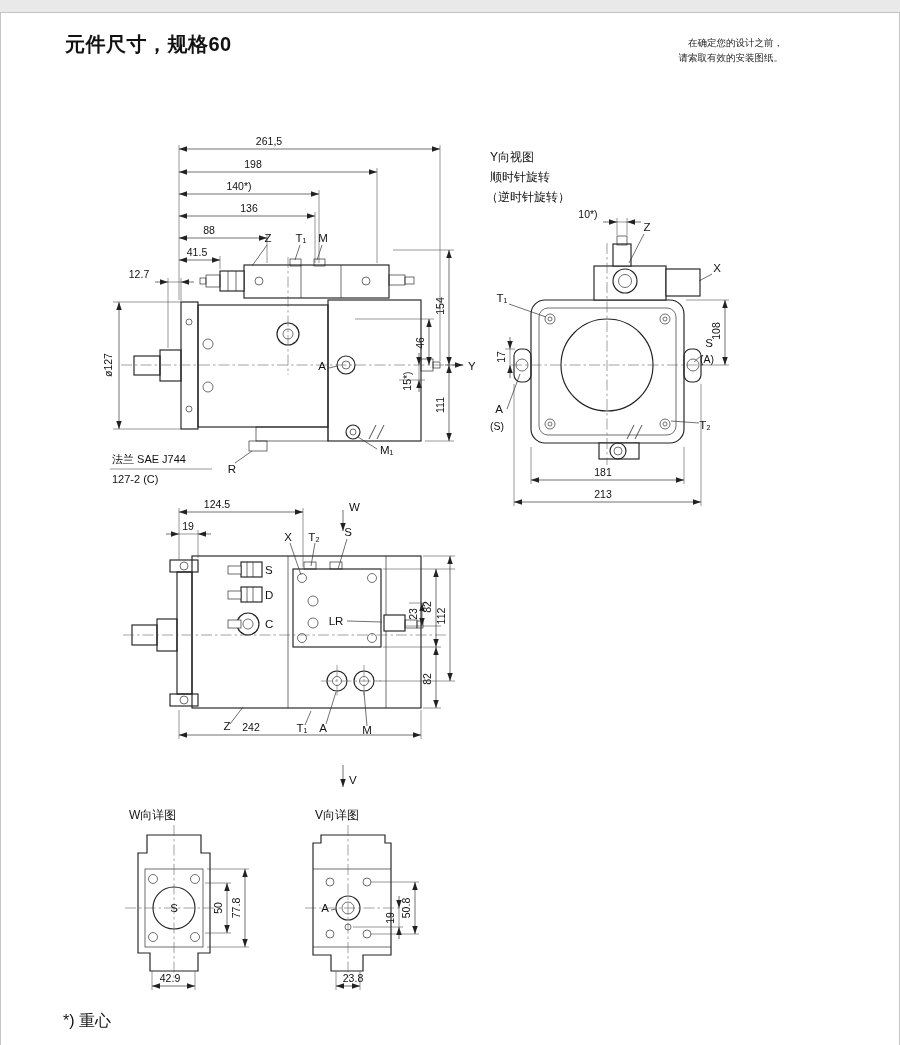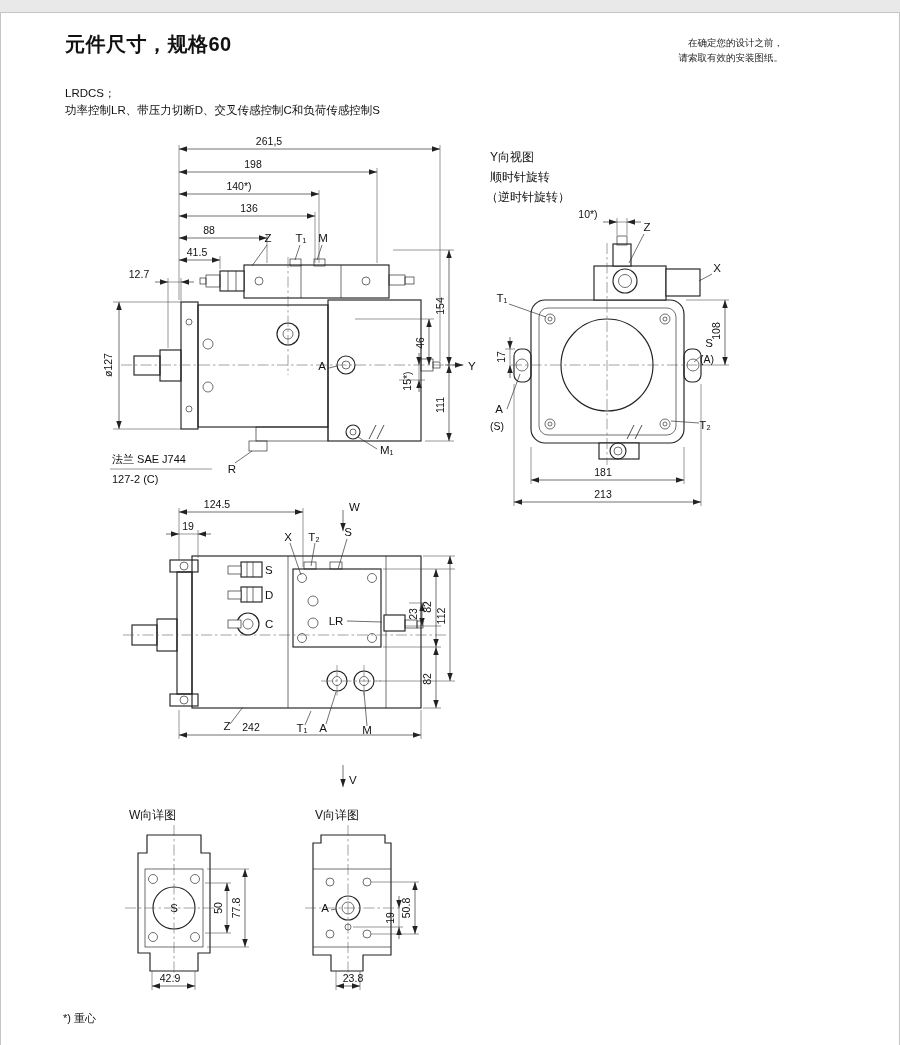--- a/index.html
+++ b/index.html
@@ -4,21 +4,21 @@
 <style>
   html,body { margin:0; padding:0; background:#e9e9e9; }
   .page {
     position:relative; width:900px; height:1045px; margin:12px auto;
     background:#fff; border:1px solid #c4c4c4; box-sizing:border-box;
     font-family:"Liberation Sans", sans-serif; color:#111; overflow:hidden;
   }
   .title { position:absolute; left:64px; top:18px; font-size:20px; font-weight:bold; letter-spacing:0.5px; }
   .note  { position:absolute; right:116px; top:22px; font-size:9.5px; line-height:1.6; text-align:right; color:#222; }
   .subtitle { position:absolute; left:64px; top:72px; font-size:11.5px; line-height:1.5; }
-  .footnote { position:absolute; left:62px; top:998px; font-size:11px; }
+  .footnote { position:absolute; left:62px; top:998px; font-size:16px; }
   svg.drawing { position:absolute; left:0; top:0; }
 
   
   .out   { fill:none; stroke:#222; stroke-width:1.15; }
   .outf  { fill:#fff; stroke:#222; stroke-width:1.15; }
   .thin  { fill:none; stroke:#222; stroke-width:0.65; }
   .thinf { fill:#fff; stroke:#222; stroke-width:0.65; }
   .ext   { fill:none; stroke:#444; stroke-width:0.55; }
   .dim   { fill:none; stroke:#333; stroke-width:0.7; marker-start:url(#arw); marker-end:url(#arw); }
   .dimo  { fill:none; stroke:#333; stroke-width:0.7; marker-end:url(#arw); }
@@ -36,24 +36,20 @@
 
 <div class="page">
 
   <div class="title">元件尺寸，规格60</div>
 
   <div class="note">
     <div>在确定您的设计之前，</div>
     <div>请索取有效的安装图纸。</div>
   </div>
 
-  <div class="subtitle">
-    <div>LRDCS；</div>
-    <div>功率控制LR、带压力切断D、交叉传感控制C和负荷传感控制S</div>
-  </div>
 
   <svg class="drawing" width="900" height="1045" viewBox="0 0 900 1045">
     <defs>
       <marker id="arw" viewBox="0 0 10 10" refX="10" refY="5" markerWidth="10" markerHeight="8" markerUnits="userSpaceOnUse" orient="auto-start-reverse">
         <path d="M10,5 L0,1.6 L0,8.4 Z" fill="#222"></path>
       </marker>
     </defs>
 
     <g>
       <g>

